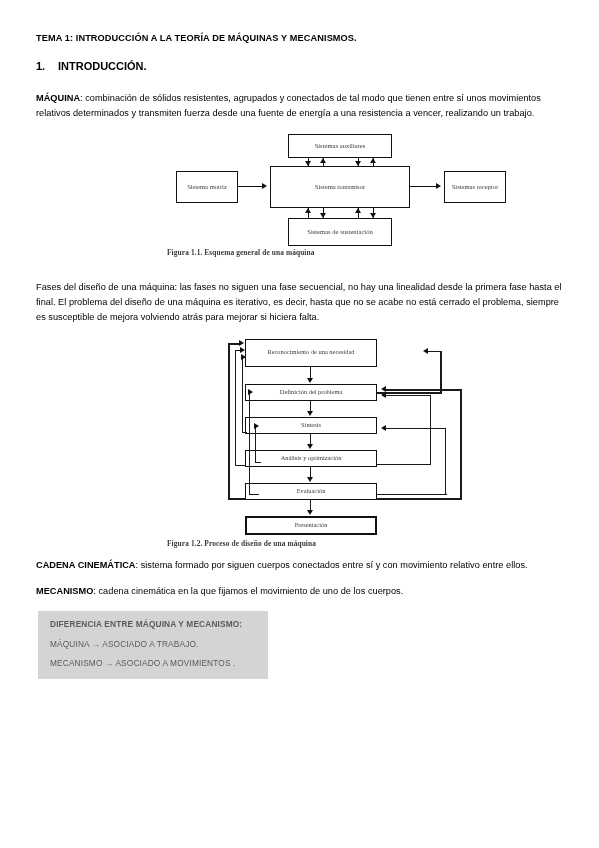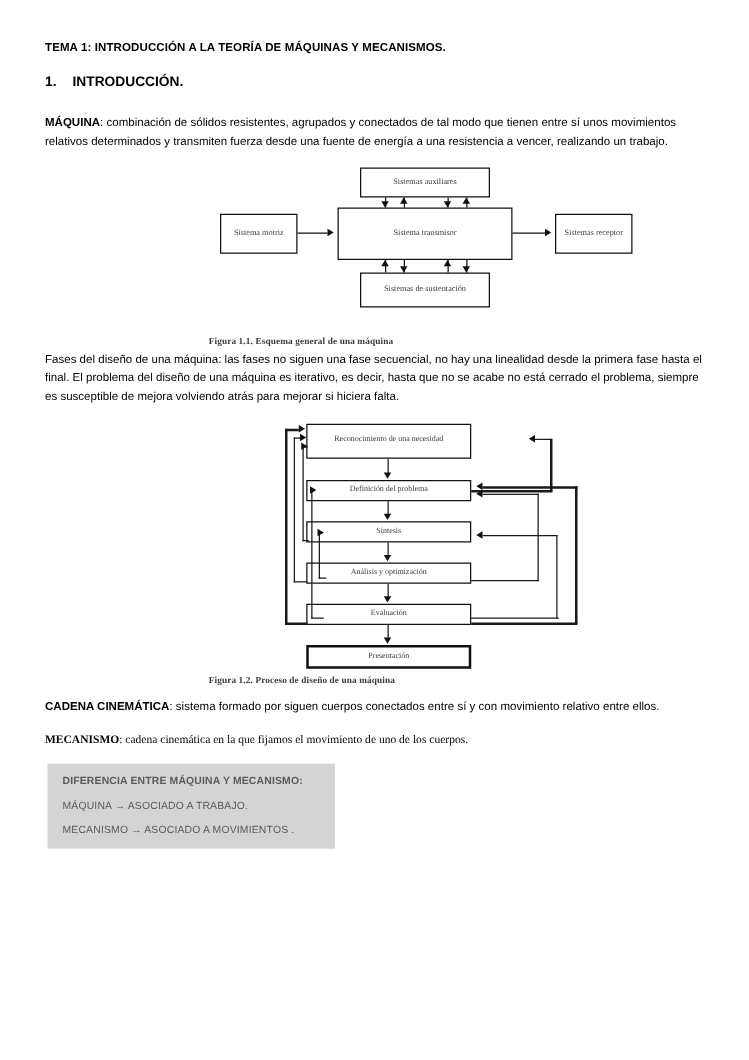--- a/index.html
+++ b/index.html
@@ -113,21 +113,21 @@
   .vln { width: 1.4px; }
   .arrow-d, .arrow-u, .arrow-r, .arrow-l {
     position: absolute;
     width: 0; height: 0;
   }
   .arrow-d { border-left: 3.4px solid transparent; border-right: 3.4px solid transparent; border-top: 5px solid #111; }
   .arrow-u { border-left: 3.4px solid transparent; border-right: 3.4px solid transparent; border-bottom: 5px solid #111; }
   .arrow-r { border-top: 3.4px solid transparent; border-bottom: 3.4px solid transparent; border-left: 5px solid #111; }
   .arrow-l { border-top: 3.4px solid transparent; border-bottom: 3.4px solid transparent; border-right: 5px solid #111; }
 
-  #figure-1-1 .fig-caption { position: absolute; left: 131px; top: 136px; }
+  #figure-1-1 .fig-caption { position: absolute; left: 131px; top: 116px; }
 
   
   #figure-1-2 {
     height: 208px;
     width: 527px;
   }
   #figure-1-2 .fig-body {
     position: absolute;
     left: 0; top: 0;
     width: 527px;
@@ -309,21 +309,21 @@
         <div class="ln2 h" style="left:341px; top:158px; width:70px;"></div>
         <div class="ln2 h" style="left:350px; top:92px; width:60px;"></div>
         <div class="arrow-l" style="left:345px; top:89px;"></div>
 
       </div>
       <div class="fig-caption">Figura 1.2. Proceso de diseño de una máquina</div>
     </div>
 
     <p class="body-text" style="margin-top:14px;"><span class="lead">CADENA CINEMÁTICA</span><span>: sistema formado por siguen cuerpos conectados entre sí y con movimiento relativo entre ellos.</span></p>
 
-    <p class="body-text" style="margin-top:10px;font-family:Liberation Serif, serif;"><span class="lead">MECANISMO</span><span>: cadena cinemática en la que fijamos el movimiento de uno de los cuerpos.</span></p>
+    <p class="body-text" style="margin-top:10px;"><span class="lead">MECANISMO</span><span>: cadena cinemática en la que fijamos el movimiento de uno de los cuerpos.</span></p>
 
     <div id="summary-box" style="position:relative; left:2px; margin-top:12px;">
       <div class="sline title">DIFERENCIA ENTRE MÁQUINA Y MECANISMO:</div>
       <div class="sline">MÁQUINA → ASOCIADO A TRABAJO.</div>
       <div class="sline">MECANISMO → ASOCIADO A MOVIMIENTOS .</div>
     </div>
 
   </div>
 </div>
 

